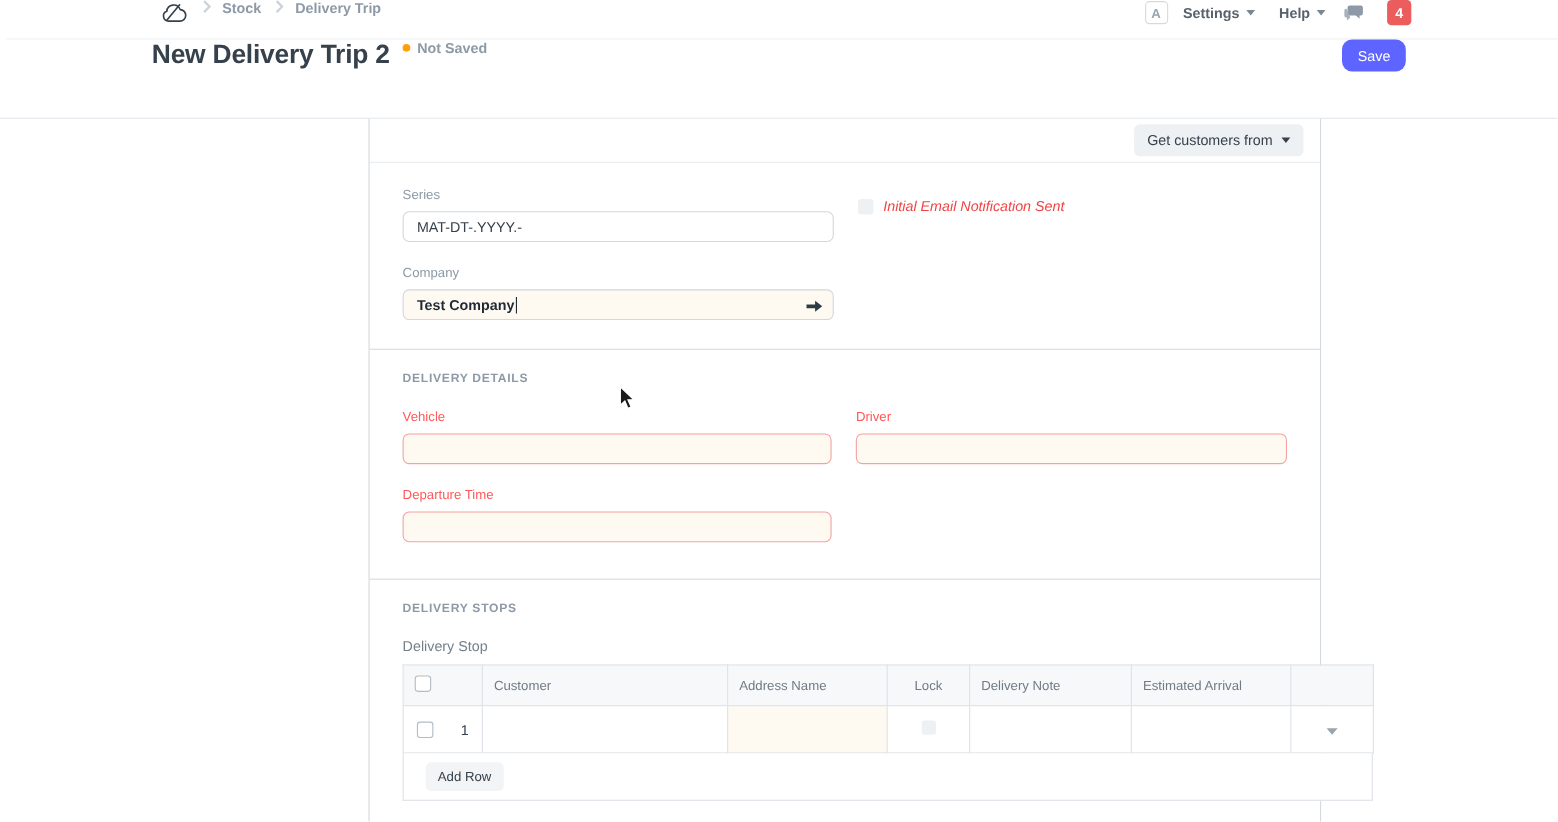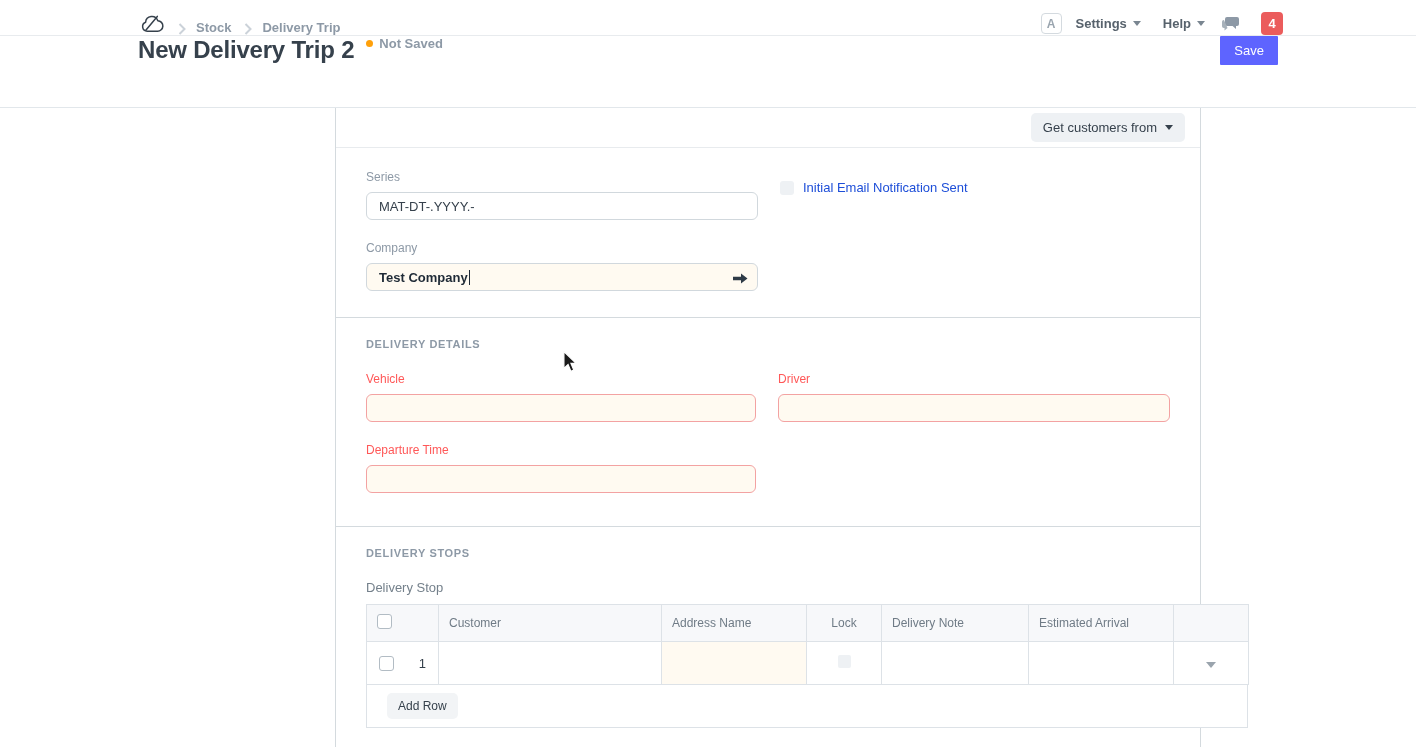--- a/index.html
+++ b/index.html
@@ -6,21 +6,21 @@
   html,body { margin:0; padding:0; }
   body {
     width:1416px; height:747px; overflow:hidden; position:relative;
     background:#fff; color:#36414c;
     font-family:"Liberation Sans", sans-serif; font-size:13px;
   }
 
   
   .navbar {
     height:36px; border-bottom:1px solid #e8ebee; background:#fff;
-    display:flex; align-items:flex-end;
+    display:flex; align-items:flex-start;margin-left:6px;
   }
   .logo { margin-left:140px; display:flex; align-items:center; }
   .crumb-sep { margin:0 10px 0 13px; display:flex; }
   .crumb { font-size:13px; font-weight:700; color:#8d99a6; text-decoration:none; cursor:pointer; }
   .nav-right { margin-left:auto; margin-right:133px; display:flex; align-items:center; }
   .search-wrap { position:relative; width:302px; height:25px; }
   .search-wrap input {
     width:100%; height:25px; border:1px solid #d4dadf; border-radius:5px;
     padding:0 30px 0 12px; font-size:12.5px; color:#36414c; outline:none;
     font-family:"Liberation Sans", sans-serif; background:#fff;
@@ -54,21 +54,21 @@
     height:72px; border-bottom:1px solid #e2e7eb; background:#fff;
     display:flex; align-items:flex-start; padding:0 138px;
   }
   .page-title { font-size:24px; font-weight:700; color:#36414c; letter-spacing:-0.2px; }
   .indicator { display:flex; align-items:center; margin-left:12px; gap:6px; }
   .indicator-dot { width:7px; height:7px; border-radius:50%; }
   .indicator-text { font-size:13px; font-weight:700; color:#8d99a6; }
   .btn-primary {
     margin-left:auto; border:none; cursor:pointer;
     background:#5e64ff; color:#fff; font-size:13px; font-weight:400;
-    padding:7px 14px; border-radius:1px; font-family:"Liberation Sans", sans-serif;
+    padding:7px 14px; border-radius:9px; font-family:"Liberation Sans", sans-serif;
   }
 
   
   .form-card {
     margin-left:335px; width:866px; height:639px;
     border-left:1px solid #d4dade; border-right:1px solid #d4dade; background:#fff;
   }
   .form-toolbar {
     height:40px; border-bottom:1px solid #e8ebee;
     display:flex; align-items:center; justify-content:flex-end; padding-right:15px;
@@ -101,21 +101,21 @@
   .company-box {
     position:relative; width:100%; height:28px; border:1px solid #d1d8dd; border-radius:6px;
     background:#fffaf1; display:flex; align-items:center; padding:0 12px; cursor:text;
   }
   .company-text { font-size:13px; font-weight:700; color:#1f2a36; }
   .text-caret { display:inline-block; width:0; height:15px; border-left:1.5px solid #1f2a36; margin-left:1px; }
   .link-arrow { position:absolute; right:9px; top:8px; cursor:pointer; }
 
   .checkbox-row { display:flex; align-items:center; gap:9px; padding-top:32px; cursor:default; }
   .checkbox { width:14px; height:14px; border-radius:3px; background:#eef1f4; flex:0 0 auto; }
-  .checkbox-label { font-size:13px; color:#1d4ed8; }
+  .checkbox-label { font-size:13px; color:#ef4444;font-style:italic; }
 
   .s2 { height:209px; }
   .s3 { height:220px; }
   .section-head {
     padding-top:20px; margin-bottom:22px;
     font-size:11px; font-weight:700; color:#8d99a6; letter-spacing:0.06em; line-height:12px;
   }
   .s2 .field-label.second { margin-top:21px; }
 
   .grid-label { font-size:13px; color:#74808b; margin-bottom:9px; line-height:14px; }

